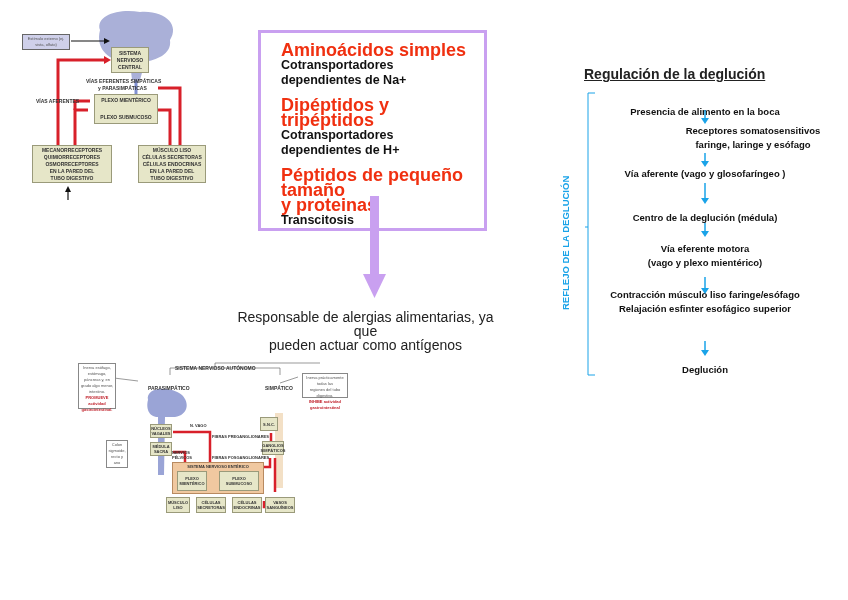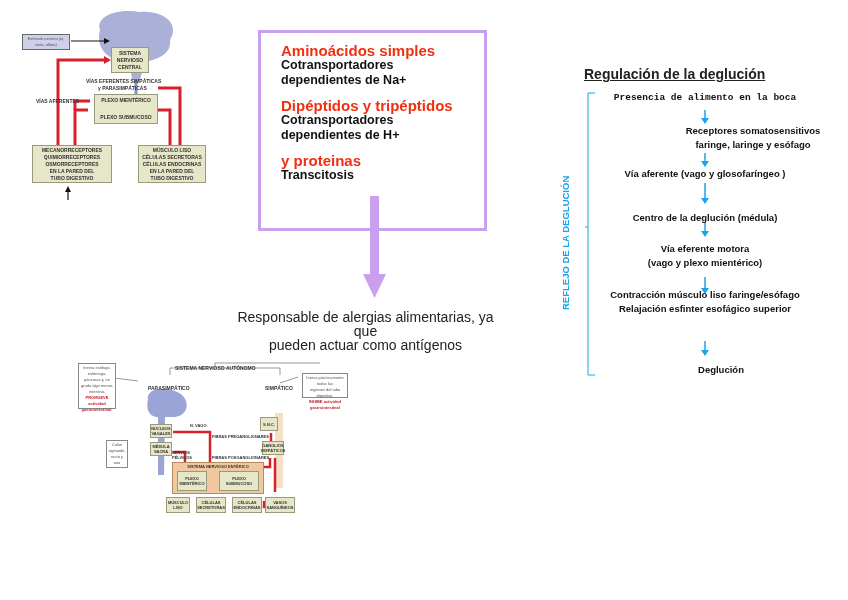--- a/index.html
+++ b/index.html
@@ -5,21 +5,21 @@
   html,body{margin:0;padding:0;background:#fff;}
   body{width:848px;height:600px;position:relative;overflow:hidden;font-family:"Liberation Sans",sans-serif;}
   .abs{position:absolute;}
   
   .box{position:absolute;background:#e6e6c8;border:1px solid #9a9a7a;font-size:5px;font-weight:bold;color:#333;text-align:center;line-height:7px;display:flex;align-items:center;justify-content:center;flex-direction:column;box-sizing:border-box;}
   .lbl{position:absolute;font-size:5px;font-weight:bold;color:#333;white-space:nowrap;}
   .note{position:absolute;background:#fff;border:1px solid #888;font-size:4px;color:#555;text-align:center;line-height:6px;box-sizing:border-box;padding:1px;}
   .note .red{color:#c0202a;font-weight:bold;}
   
   .pbox{position:absolute;left:258px;top:30px;width:229px;height:201px;border:3px solid #c9a0f0;box-sizing:border-box;padding:10px 0 0 20px;}
-  .pbox .r{color:#f03010;font-weight:bold;font-size:15px;line-height:15px;}
+  .pbox .r{color:#f03010;font-weight:bold;font-size:18px;line-height:15px;}
   .pbox .k{color:#111;font-weight:bold;font-size:12.5px;line-height:15px;}
   .pbox .gap{height:10px;}
   .allergy{position:absolute;left:228px;top:310px;width:275px;text-align:center;font-size:14px;line-height:14px;color:#222;}
   
   .rtitle{position:absolute;left:584px;top:66px;font-size:14px;font-weight:bold;color:#222;text-decoration:underline;white-space:nowrap;text-align:right;}
   .step{position:absolute;left:590px;width:230px;text-align:center;font-size:9.5px;font-weight:bold;color:#111;line-height:14px;}
   .vtext{position:absolute;left:560px;top:310px;transform-origin:left top;transform:rotate(-90deg);font-size:9.5px;font-weight:bold;color:#1aa3e8;white-space:nowrap;}
 </style>
 </head>
 <body>
@@ -76,20 +76,21 @@
 
 <div class="pbox">
   <div class="r">Aminoácidos simples</div>
   <div class="k">Cotransportadores</div>
   <div class="k">dependientes de Na+</div>
   <div class="gap"></div>
   <div class="r">Dipéptidos y tripéptidos</div>
   <div class="k">Cotransportadores</div>
   <div class="k">dependientes de H+</div>
   <div class="gap"></div>
+  <div class="r">Péptidos de pequeño tamaño</div>
   <div class="r">y proteinas</div>
   <div class="k">Transcitosis</div>
 </div>
 <svg class="abs" style="left:360px;top:196px" width="30" height="104">
   <rect x="10" y="0" width="9" height="80" fill="#c9a0f0"></rect>
   <polygon points="3,78 26,78 14.5,102" fill="#c9a0f0"></polygon>
 </svg>
 <div class="allergy">
   <div>Responsable de alergias alimentarias, ya que</div>
   <div>pueden actuar como antígenos</div>
@@ -169,42 +170,42 @@
 </div>
 
 <div>
   <div class="rtitle">Regulación de la deglución</div>
   <svg class="abs" style="left:585px;top:92px" width="12" height="285">
     <path d="M10 1 L3 1 L3 283 L10 283" fill="none" stroke="#1aa3e8" stroke-width="1"></path>
     <line x1="0" y1="135" x2="3" y2="135" stroke="#1aa3e8" stroke-width="1"></line>
   </svg>
   <div class="vtext">REFLEJO DE LA DEGLUCIÓN</div>
 
-  <div class="step" style="top:91px;font-family:Liberation Mono, monospace;">
+  <div class="step" style="top:105px;">
       <div>Presencia de alimento en la boca</div>
     </div>
   <div class="step" style="top:124px;padding-left:48px;">
       <div>Receptores  somatosensitivos</div>
       <div>faringe, laringe y esófago</div>
     </div>
   <div class="step" style="top:167px;">
       <div>Vía aferente (vago y glosofaríngeo )</div>
     </div>
   <div class="step" style="top:211px;">
       <div>Centro de la deglución (médula)</div>
     </div>
   <div class="step" style="top:242px;">
       <div>Vía eferente motora</div>
       <div>(vago y plexo mientérico)</div>
     </div>
   <div class="step" style="top:288px;">
       <div>Contracción músculo liso faringe/esófago</div>
       <div>Relajación esfinter esofágico superior</div>
     </div>
-  <div class="step" style="top:363px;margin-left:16px;">
+  <div class="step" style="top:363px;">
       <div>Deglución</div>
     </div>
 
   <svg class="abs" style="left:698px;top:105px" width="14" height="260">
     <g stroke="#1aa3e8" stroke-width="1.5" fill="#1aa3e8">
       <g>
           <line x1="7" y1="5" x2="7" y2="14"></line>
           <polygon points="3,13 11,13 7,19" stroke="none"></polygon>
         </g>
       <g>

